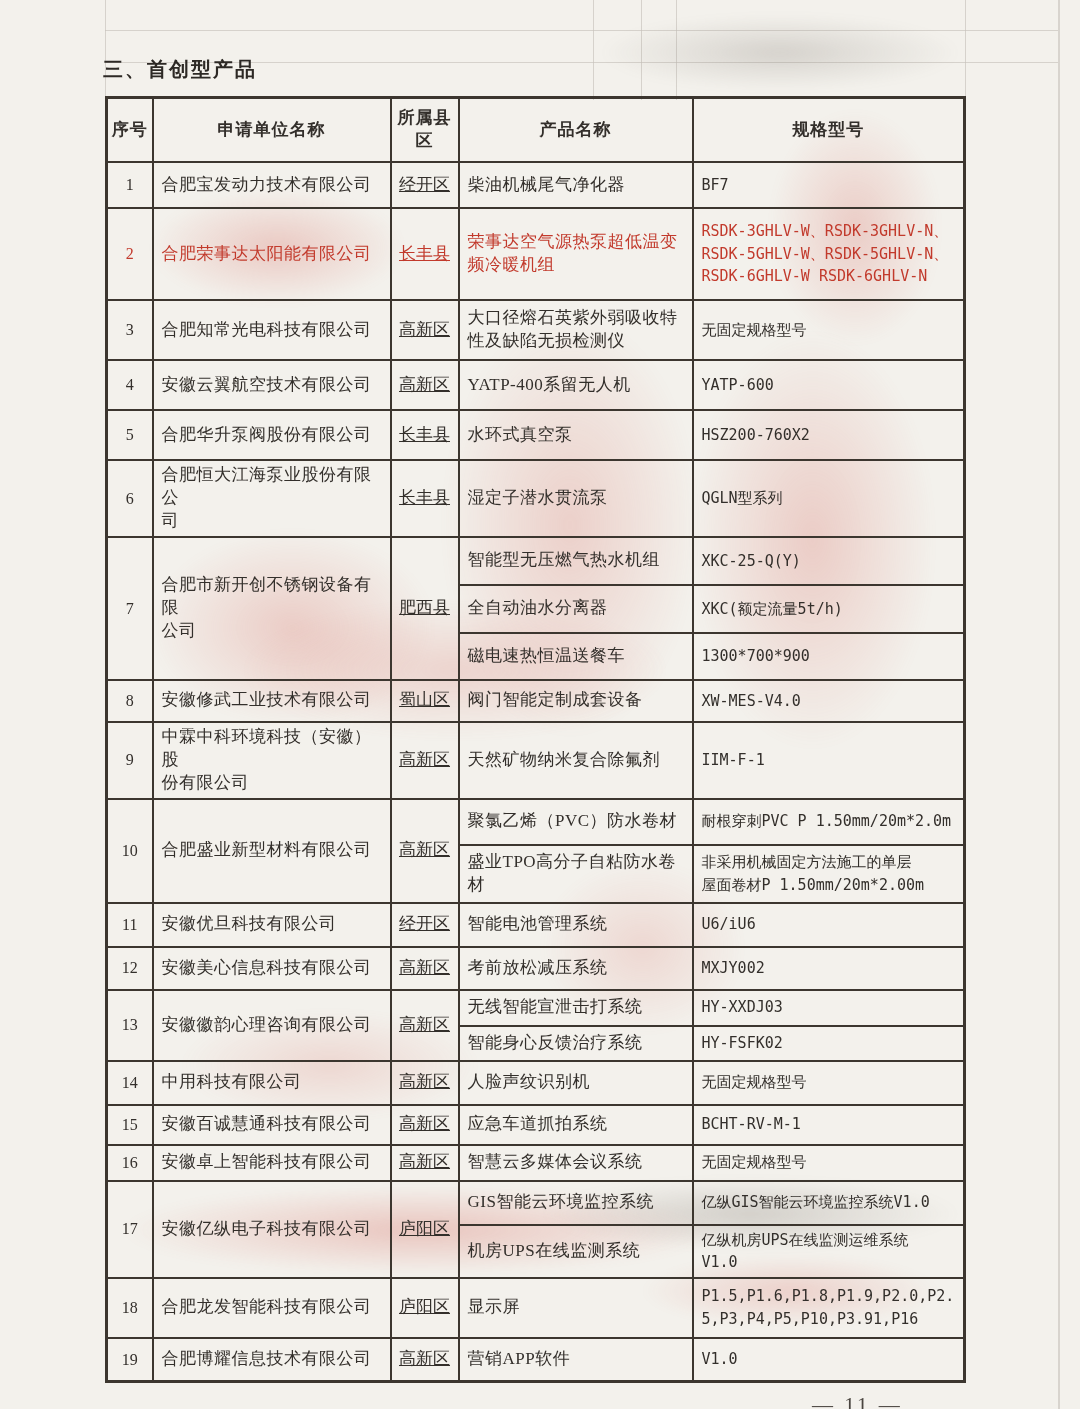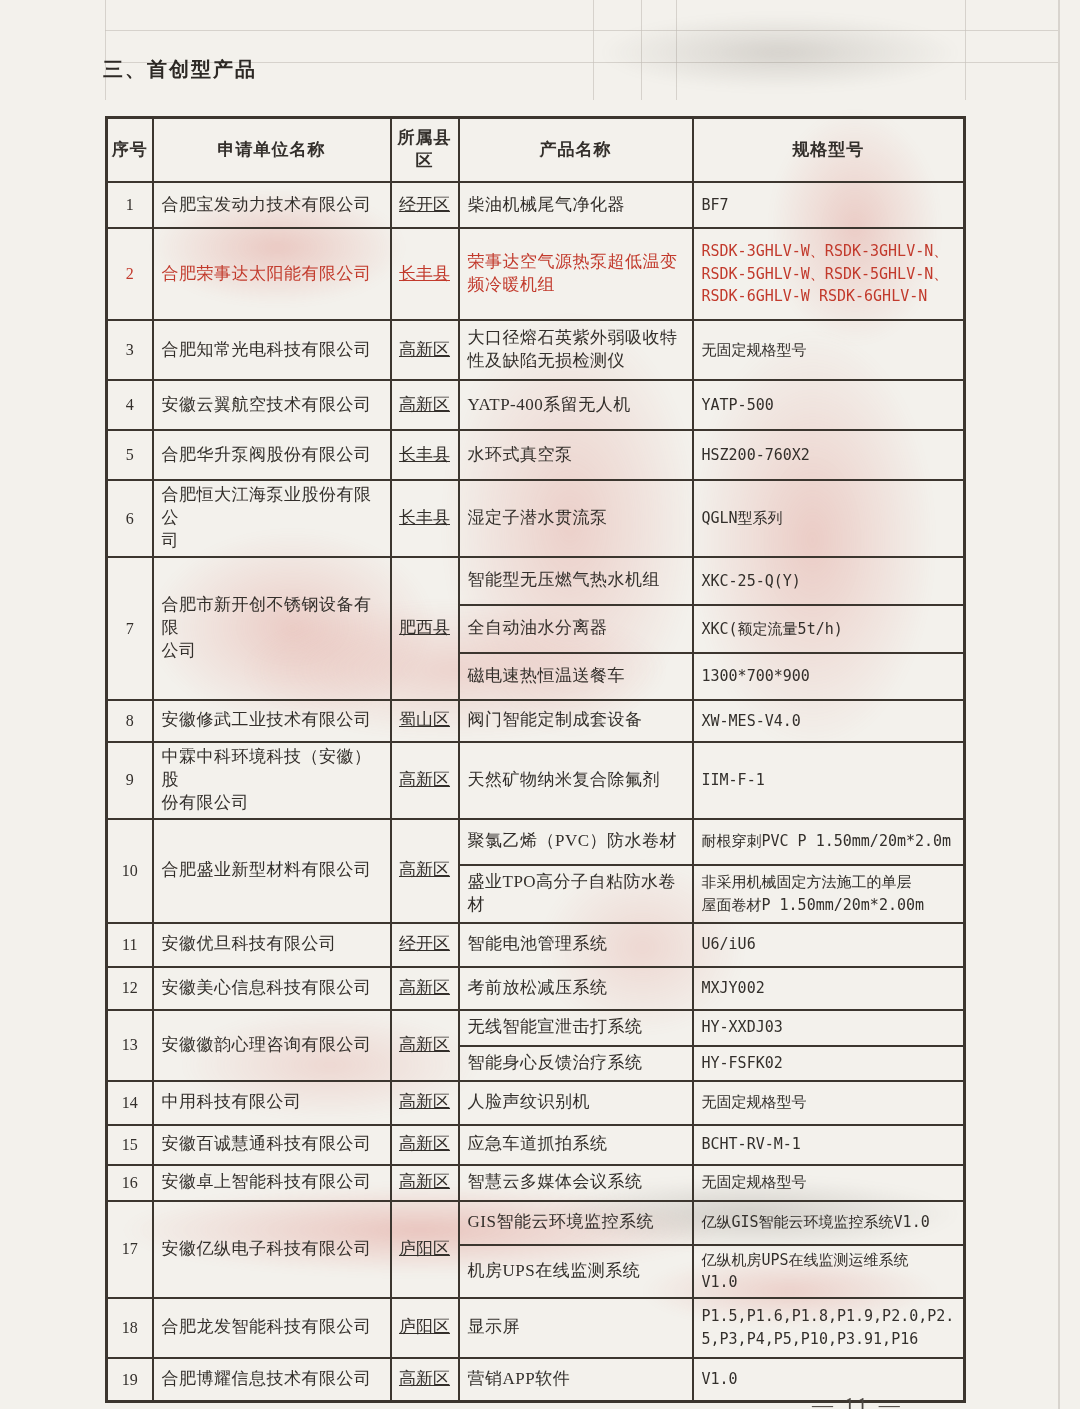--- a/index.html
+++ b/index.html
@@ -20,21 +20,21 @@
 
   
   .title{
     position:absolute;left:103px;top:56px;
     font-family:"Liberation Sans","DejaVu Sans",sans-serif;
     font-weight:bold;font-size:20px;letter-spacing:2px;color:#2d2925;
   }
 
   
   table.doc{
-    position:absolute;left:105px;top:116px;width:858px;
+    position:absolute;left:105px;top:96px;width:858px;
     border-collapse:collapse;table-layout:fixed;
     background:transparent;
   }
   table.doc,table.doc th,table.doc td{border:2px solid #3c362f;}
   table.doc{border-width:3px;}
   th,td{
     padding:3px 8px;vertical-align:middle;
     white-space:pre-line;word-break:break-all;
     font-size:17px;line-height:1.35;
   }
@@ -129,21 +129,21 @@
           <td class="district-cell">高新区</td>
           <td class="product-cell">大口径熔石英紫外弱吸收特
 性及缺陷无损检测仪</td>
           <td class="spec-cell">无固定规格型号</td>
         </tr>
         <tr style="height: 50px;">
           <td class="no-cell">4</td>
           <td class="company-cell">安徽云翼航空技术有限公司</td>
           <td class="district-cell">高新区</td>
           <td class="product-cell">YATP-400系留无人机</td>
-          <td class="spec-cell">YATP-500</td>
+          <td class="spec-cell">YATP-600</td>
         </tr>
         <tr style="height: 50px;">
           <td class="no-cell">5</td>
           <td class="company-cell">合肥华升泵阀股份有限公司</td>
           <td class="district-cell">长丰县</td>
           <td class="product-cell">水环式真空泵</td>
           <td class="spec-cell">HSZ200-760X2</td>
         </tr>
         <tr style="height: 68px;">
           <td class="no-cell">6</td>

